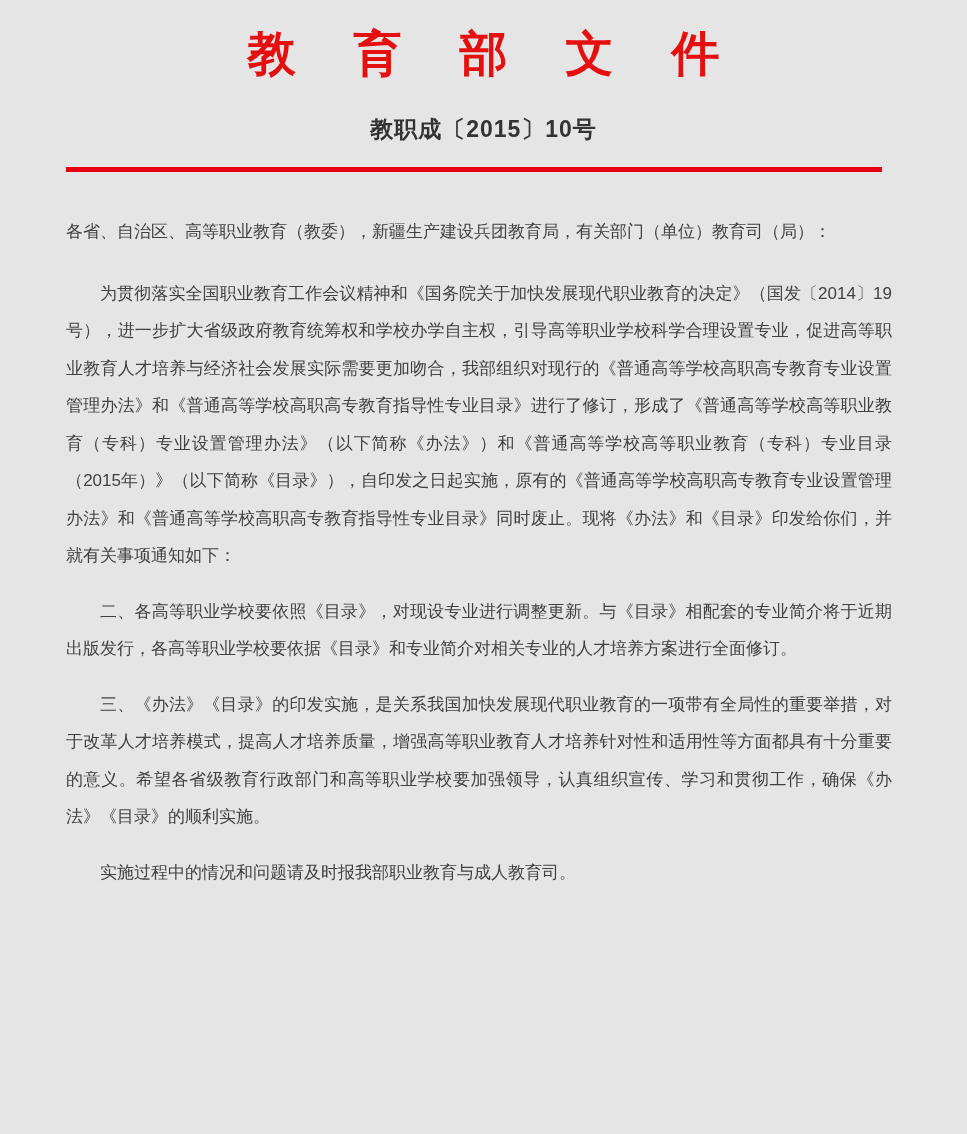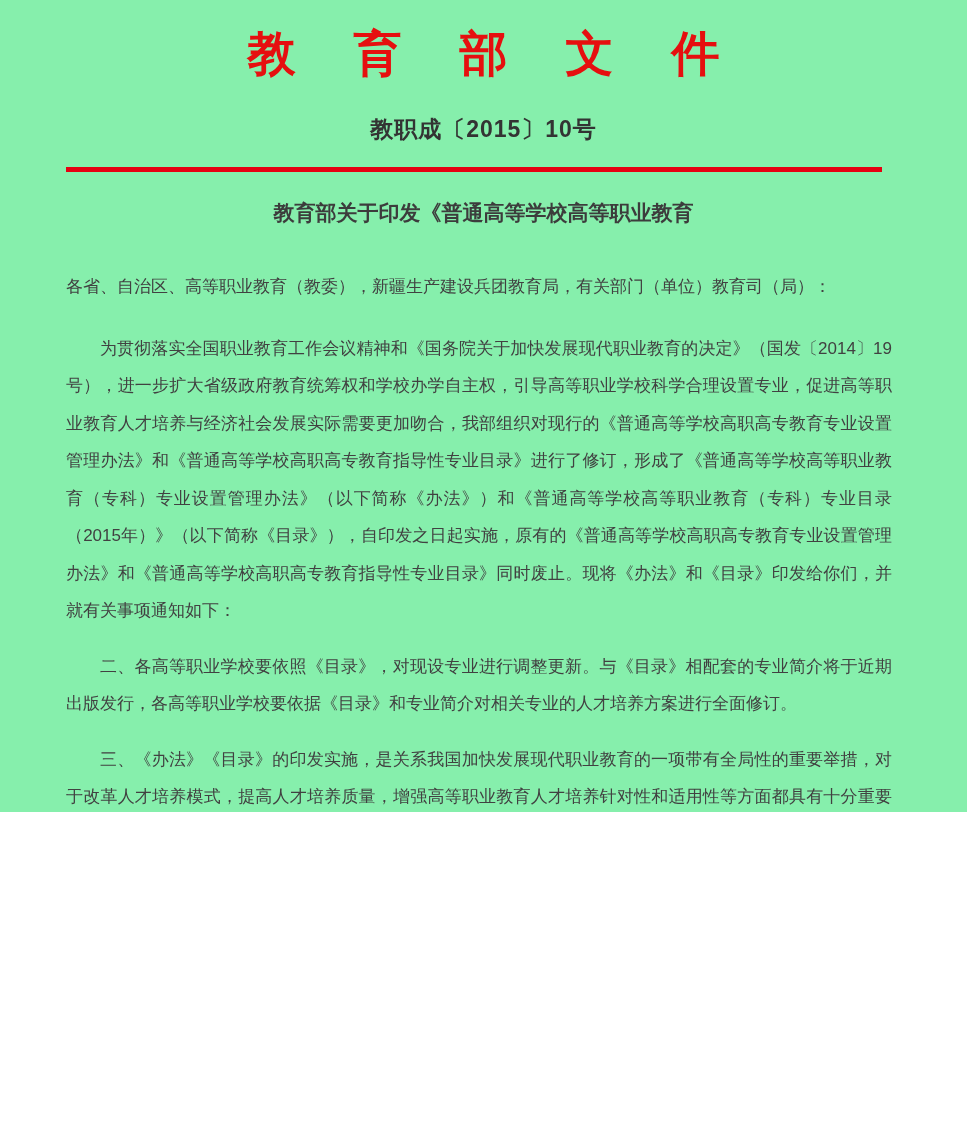--- a/index.html
+++ b/index.html
@@ -1,22 +1,22 @@
 <!DOCTYPE html>
 <html><head>
 <meta charset="utf-8">
 <style>
   * { margin: 0; padding: 0; box-sizing: border-box; }
   html, body { background: #ffffff; }
   .page {
     position: relative;
     width: 967px;
-    height: 812px;
+    height: 1134px;
     margin: 0 auto;
-    background: #86efac;
+    background: #e5e5e5;
     font-family: "Liberation Sans", "DejaVu Sans", sans-serif;
     overflow: hidden;
   }
   
   .masthead {
     padding-top: 22px;
     text-align: center;
     font-family: "DejaVu Serif", "Liberation Serif", serif;
     font-weight: bold;
     font-size: 48px;
@@ -76,21 +76,20 @@
 
 <div class="page">
 
   <div class="masthead">教育部文件</div>
 
   <div class="doc-number">教职成〔2015〕10号</div>
 
   <hr class="red-rule">
 
   <div class="doc-title">
-    <div>教育部关于印发《普通高等学校高等职业教育</div>
   </div>
 
   <div class="doc-body">
     <p class="salutation">各省、自治区、高等职业教育（教委），新疆生产建设兵团教育局，有关部门（单位）教育司（局）：</p>
 
     <p class="para first">为贯彻落实全国职业教育工作会议精神和《国务院关于加快发展现代职业教育的决定》（国发〔2014〕19号），进一步扩大省级政府教育统筹权和学校办学自主权，引导高等职业学校科学合理设置专业，促进高等职业教育人才培养与经济社会发展实际需要更加吻合，我部组织对现行的《普通高等学校高职高专教育专业设置管理办法》和《普通高等学校高职高专教育指导性专业目录》进行了修订，形成了《普通高等学校高等职业教育（专科）专业设置管理办法》（以下简称《办法》）和《普通高等学校高等职业教育（专科）专业目录（2015年）》（以下简称《目录》），自印发之日起实施，原有的《普通高等学校高职高专教育专业设置管理办法》和《普通高等学校高职高专教育指导性专业目录》同时废止。现将《办法》和《目录》印发给你们，并就有关事项通知如下：</p>
 
 
     <p class="para">二、各高等职业学校要依照《目录》，对现设专业进行调整更新。与《目录》相配套的专业简介将于近期出版发行，各高等职业学校要依据《目录》和专业简介对相关专业的人才培养方案进行全面修订。</p>
 

